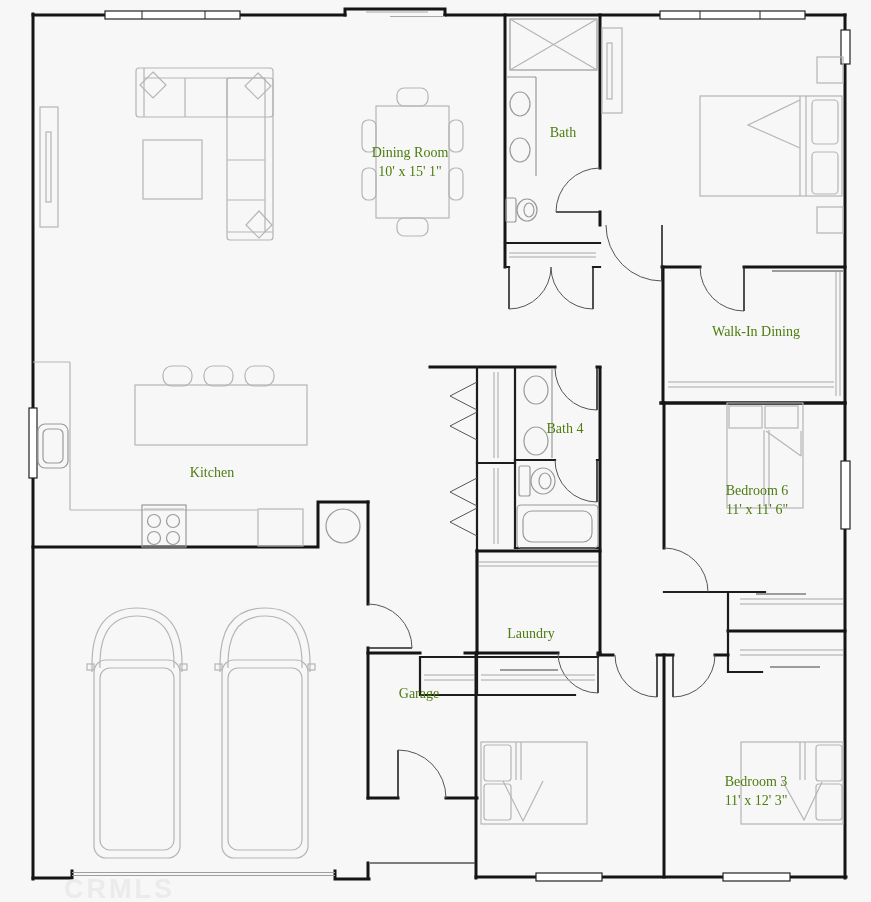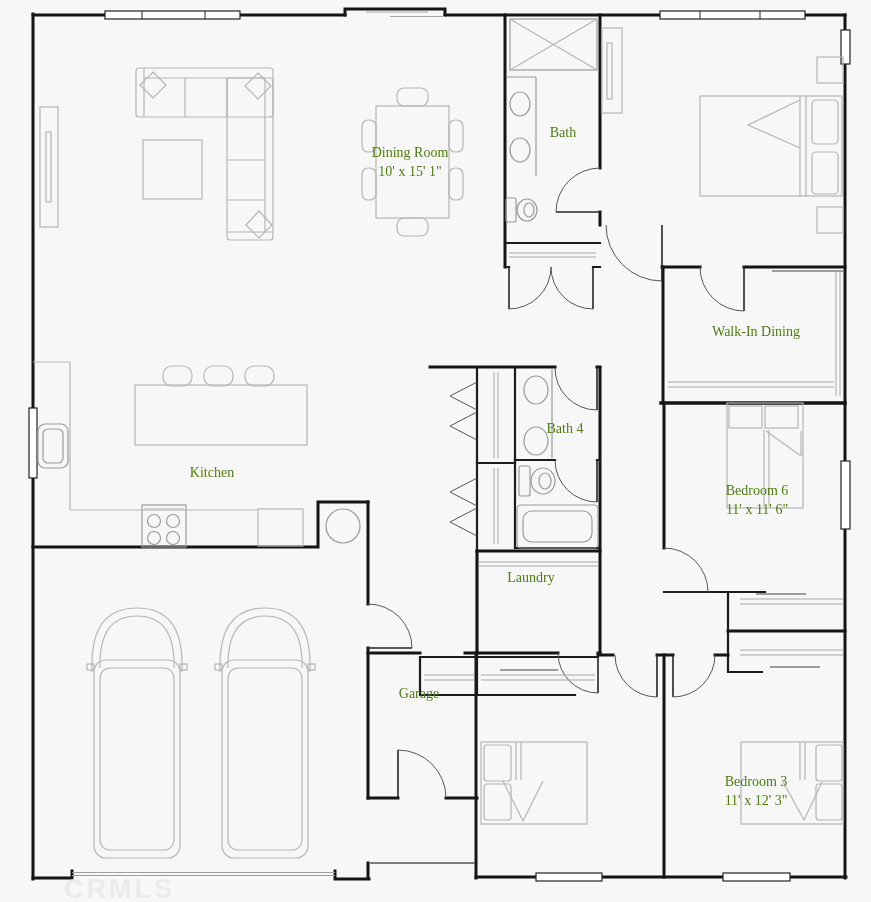--- a/index.html
+++ b/index.html
@@ -288,21 +288,21 @@
 
   </div>
   <div class="room-label" style="left:757px;top:500px">
     <span class="rn">Bedroom 6</span>
     <span class="rd">11' x 11' 6"</span>
   </div>
   <div class="room-label" style="left:212px;top:472px">
     <span class="rn">Kitchen</span>
 
   </div>
-  <div class="room-label" style="left:531px;top:577px">
+  <div class="room-label" style="left:531px;top:633px">
     <span class="rn">Laundry</span>
 
   </div>
   <div class="room-label" style="left:419px;top:693px">
     <span class="rn">Garage</span>
 
   </div>
   <div class="room-label" style="left:756px;top:791px">
     <span class="rn">Bedroom 3</span>
     <span class="rd">11' x 12' 3"</span>

